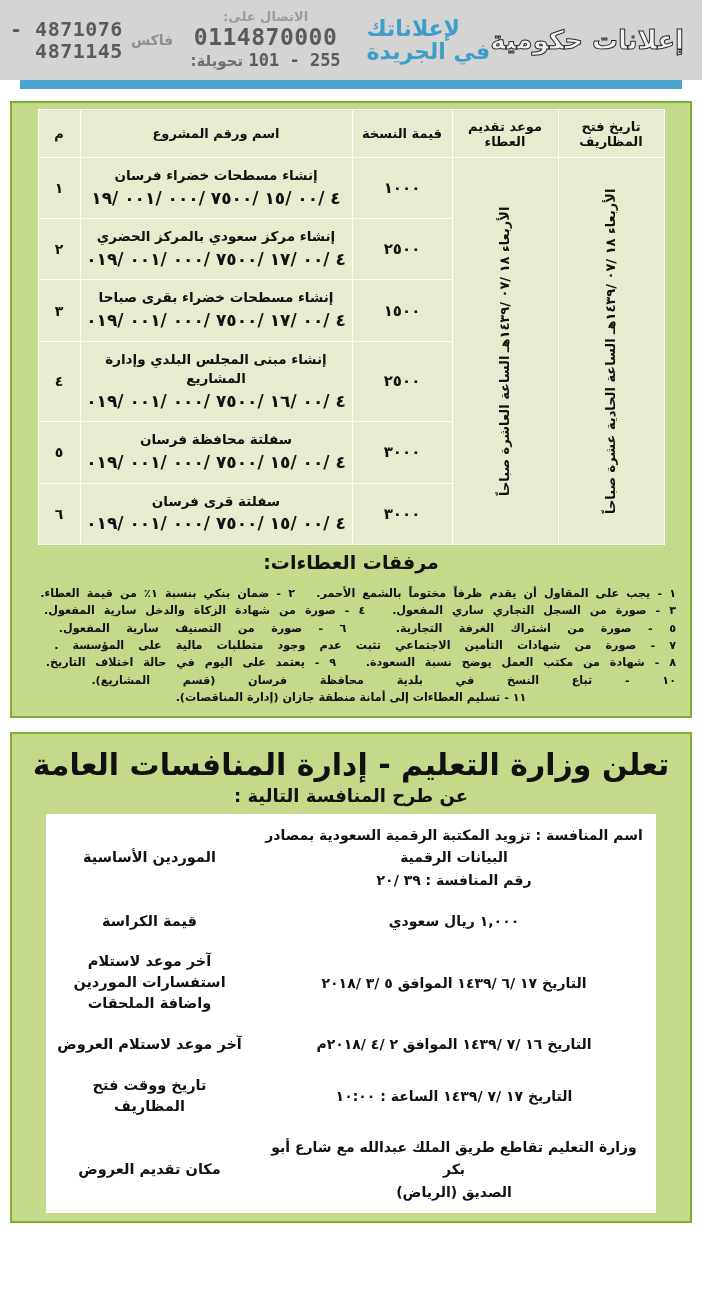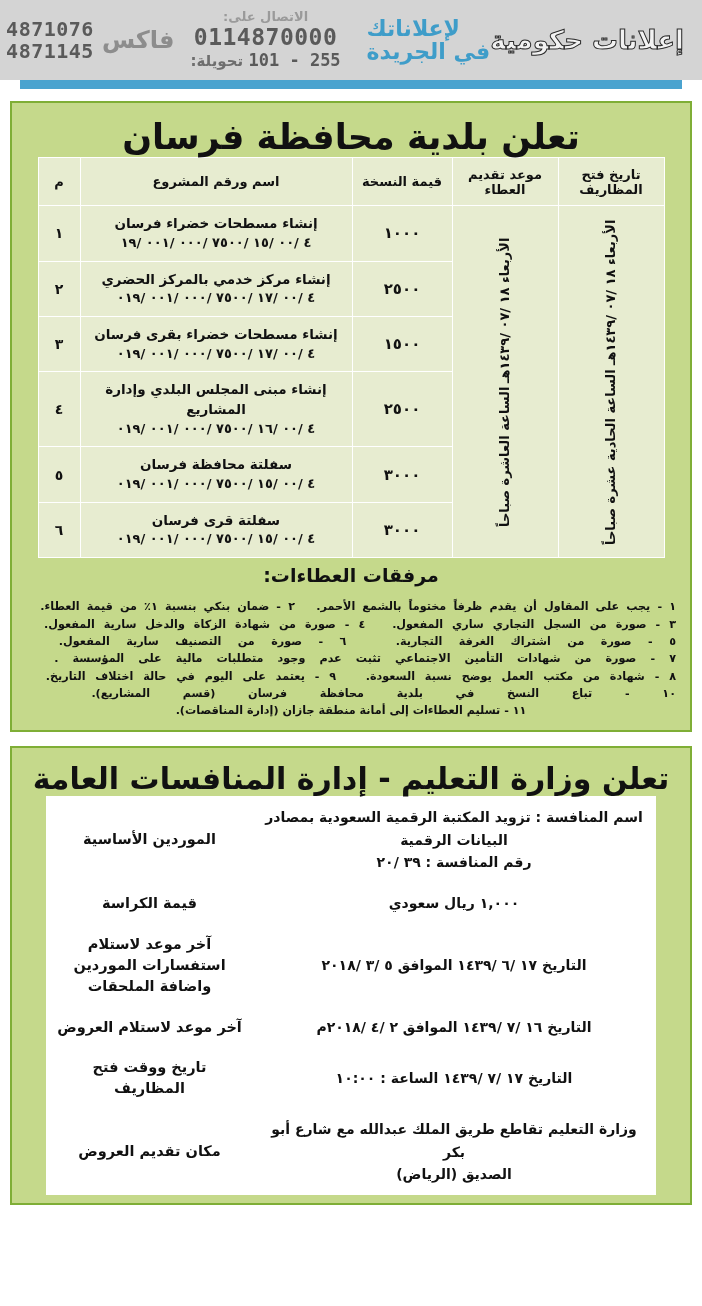--- a/index.html
+++ b/index.html
@@ -50,21 +50,21 @@
     line-height: 1.1;
   }
   .fax-nums span {
     font-size: 20px;
     font-weight: bold;
     color: #5a5a5a;
     letter-spacing: 0.5px;
     font-family: "DejaVu Sans Mono", "Liberation Mono", monospace;
   }
   .fax-label {
-    font-size: 24px;
+    font-size: 14px;
     font-weight: bold;
     color: #8d8d8d;
   }
 
   .banner-phone {
     flex: 0 0 auto;
     order: 2;
     display: flex;
     flex-direction: column;
     align-items: center;
@@ -171,21 +171,21 @@
   .col-price { width: 100px; }
   .col-date  { width: 106px; }
   .col-open  { width: 106px; }
 
   .tbl1 td.cell-name {
     padding: 8px 0;
     line-height: 1.45;
     height: 48px;
   }
   .cell-name .pname { font-size: 13.5px; font-weight: bold; display: block; }
-  .cell-name .pnum  { font-size: 13px; font-weight: bold; display: block; letter-spacing: 0.5px; }
+  .cell-name .pnum  { font-size: 17px; font-weight: bold; display: block; letter-spacing: 0.5px; }
   .tbl1 td.cell-m     { font-size: 14px; font-weight: bold; }
   .tbl1 td.cell-price { font-size: 15px; font-weight: bold; letter-spacing: 1px; }
 
   .vcell {
     position: relative;
     padding: 0;
   }
   .vtext {
     writing-mode: vertical-rl;
     transform: rotate(180deg);
@@ -272,21 +272,20 @@
       <div class="fax-nums">
         <span>4871076 -</span>
         <span>4871145</span>
       </div>
     </div>
   </div>
 </div>
 <div class="banner-rule"></div>
 
 <div class="section">
-  <div class="sec-title">تعلن بلدية محافظة فرسان</div>
 
   <table class="tbl1">
     <colgroup>
       <col class="col-open">
         <col class="col-date">
         <col class="col-price">
         <col class="col-name">
         <col class="col-m">
     </colgroup>
     <thead>
@@ -315,29 +314,29 @@
         <td class="cell-price">١٠٠٠</td>
         <td class="cell-name">
           <span class="pname">إنشاء مسطحات خضراء فرسان</span>
           <span class="pnum">٤ /٠٠ /١٥ /٧٥٠٠ /٠٠٠ /٠٠١ /١٩</span>
         </td>
         <td class="cell-m">١</td>
       </tr>
       <tr>
         <td class="cell-price">٢٥٠٠</td>
         <td class="cell-name">
-          <span class="pname">إنشاء مركز خدمي بالمركز الحضري</span>
+          <span class="pname">إنشاء مركز سعودي بالمركز الحضري</span>
           <span class="pnum">٤ /٠٠ /١٧ /٧٥٠٠ /٠٠٠ /٠٠١ /٠١٩</span>
         </td>
         <td class="cell-m">٢</td>
       </tr>
       <tr>
         <td class="cell-price">١٥٠٠</td>
         <td class="cell-name">
-          <span class="pname">إنشاء مسطحات خضراء بقرى فرسان</span>
+          <span class="pname">إنشاء مسطحات خضراء بقرى صباحا</span>
           <span class="pnum">٤ /٠٠ /١٧ /٧٥٠٠ /٠٠٠ /٠٠١ /٠١٩</span>
         </td>
         <td class="cell-m">٣</td>
       </tr>
       <tr>
         <td class="cell-price">٢٥٠٠</td>
         <td class="cell-name">
           <span class="pname">إنشاء مبنى المجلس البلدي وإدارة المشاريع</span>
           <span class="pnum">٤ /٠٠ /١٦ /٧٥٠٠ /٠٠٠ /٠٠١ /٠١٩</span>
         </td>
@@ -375,20 +374,21 @@
       <span>٨ - شهادة من مكتب العمل يوضح نسبة السعودة.</span>&nbsp;&nbsp;
       <span>٩ - يعتمد على اليوم في حالة اختلاف التاريخ.</span>&nbsp;&nbsp;
       <span>١٠ - تباع النسخ في بلدية محافظة فرسان (قسم المشاريع).</span>&nbsp;&nbsp;
       <span>١١ - تسليم العطاءات إلى أمانة منطقة جازان (إدارة المناقصات).</span>
     </div>
   </div>
 </div>
 
 <div class="section second">
   <div class="sec-title smaller">تعلن وزارة التعليم - إدارة المنافسات العامة</div>
+  <div class="sec-sub">عن طرح المنافسة التالية :</div>
 
   <table class="tbl2">
     <tbody>
       <tr>
         <td class="v">
           <span class="ln">اسم المنافسة : تزويد المكتبة الرقمية السعودية بمصادر</span>
           <span class="ln">البيانات الرقمية</span>
           <span class="ln">رقم المنافسة : ٣٩ /٢٠</span>
         </td>
         <td class="k">الموردين الأساسية</td>

